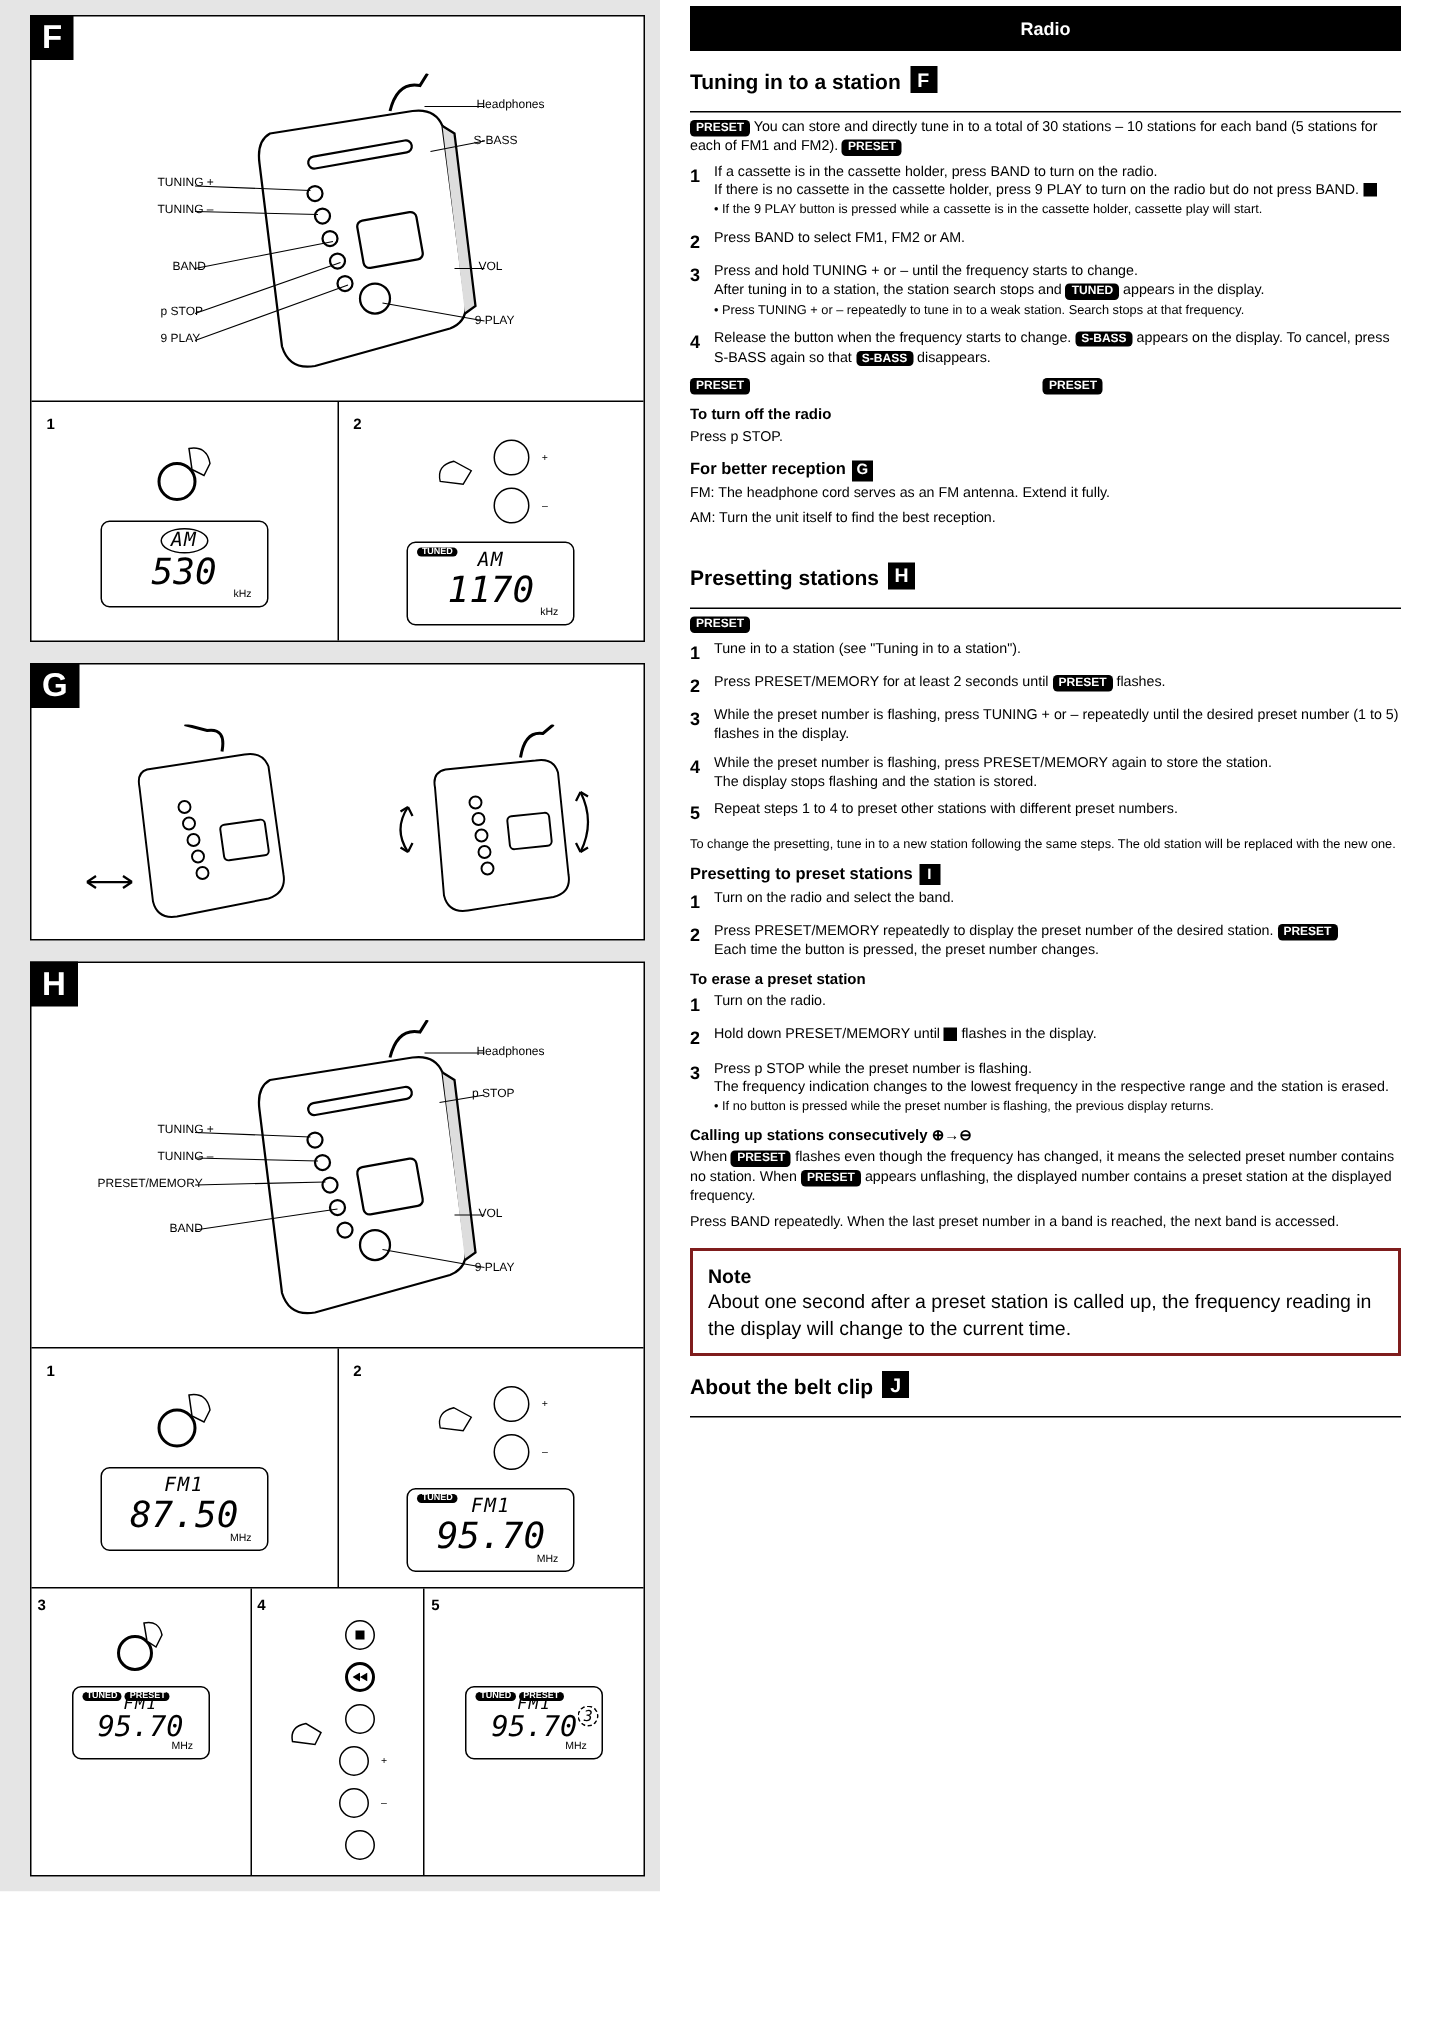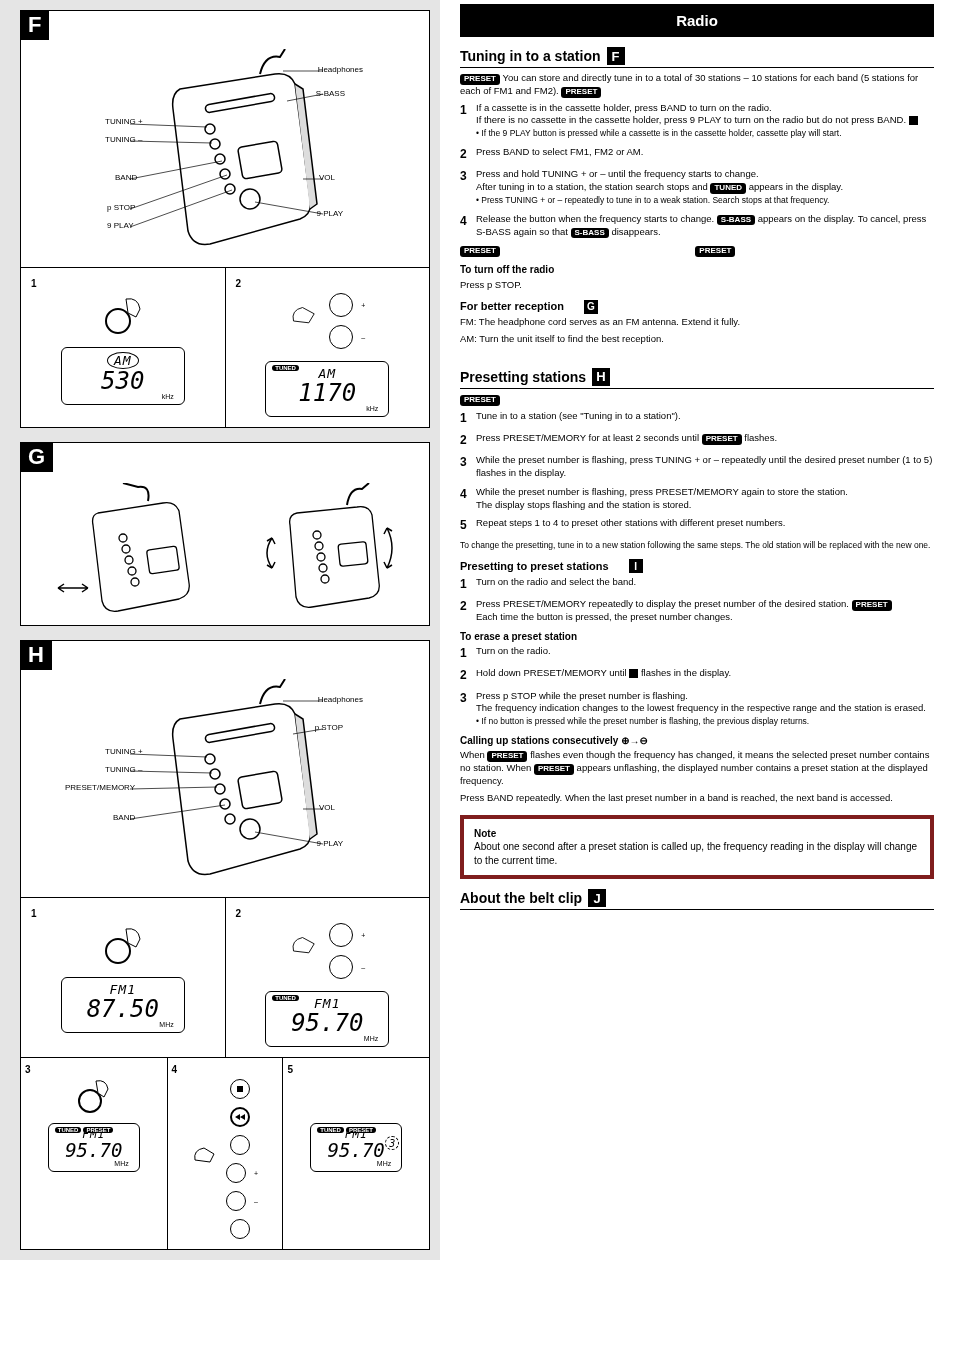--- a/index.html
+++ b/index.html
@@ -13,21 +13,21 @@
   .panel-split { display: flex; }
   .panel-split > div { flex: 1; border-right: 1px solid #000; padding: 10px; display: flex; flex-direction: column; align-items: center; }
   .panel-split > div:last-child { border-right: none; }
   .panel-split.three > div { padding: 6px 4px; }
   .hline { border-top: 1px solid #000; }
   
   .device { position: relative; width: 200px; height: 210px; }
   .device svg { width: 100%; height: 100%; }
   .lbl { font-size: 8px; position: absolute; white-space: nowrap; }
   
-  .lcd { border: 1.5px solid #000; border-radius: 6px; width: 124px; padding: 4px 6px; display: flex; flex-direction: column; align-items: center; position: relative; margin-top: 8px; }
+  .lcd { border: 1.5px solid #000; border-radius: 6px; width: 112px; padding: 4px 6px; display: flex; flex-direction: column; align-items: center; position: relative; margin-top: 8px; }
   .lcd-tag { position: absolute; top: 3px; left: 6px; display: flex; gap: 2px; }
   .lcd-pill { background: #000; color: #fff; border-radius: 3px; font-size: 6px; padding: 0 3px; font-weight: bold; }
   .lcd-band { font-family: monospace; font-size: 13px; font-style: italic; letter-spacing: 1px; }
   .lcd-band.oval { border: 1px solid #000; border-radius: 50%; padding: 0 6px; }
   .lcd-freq { font-family: monospace; font-size: 24px; font-style: italic; line-height: 1; }
   .lcd-unit { font-size: 7px; align-self: flex-end; margin-right: 4px; }
   .lcd-pre { position: absolute; top: 3px; right: 6px; font-family: monospace; font-style: italic; font-size: 10px; }
   .lcd-pre.circle { border: 1px dashed #000; border-radius: 50%; width: 14px; height: 14px; display: flex; align-items: center; justify-content: center; top: 12px; right: 2px; }
   .lcd.sm { width: 92px; }
   
@@ -36,32 +36,32 @@
   .circ-btn { width: 24px; height: 24px; border: 1.5px solid #000; border-radius: 50%; display: flex; align-items: center; justify-content: center; margin: 4px; }
   .circ-stack { display: flex; flex-direction: column; align-items: center; }
   .side-lbl { font-size: 7px; margin-left: 4px; }
   .row { display: flex; align-items: center; }
   .step-num { font-weight: bold; font-size: 10px; }
   
   .g-panel { padding: 10px; display: flex; justify-content: space-around; align-items: center; }
   .g-dev { width: 150px; }
   
   
-  .header-black { background: #000; color: #fff; text-align: center; padding: 8px; font-weight: bold; font-size: 15px; margin-top: 4px; }
-  h2.sec-title { font-size: 14px; font-weight: bold; display: flex; align-items: center; gap: 6px; margin: 10px 0 4px; border-bottom: 1.5px solid #000; padding-bottom: 2px; }
+  .header-black { background: #000; color: #fff; text-align: center; padding: 8px; font-weight: bold; font-size: 12px; margin-top: 4px; }
+  h2.sec-title { font-size: 14px; font-weight: bold; display: flex; align-items: flex-end; gap: 6px; margin: 10px 0 4px; border-bottom: 1.5px solid #000; padding-bottom: 12px; }
   .sec-tag { display: inline-flex; width: 18px; height: 18px; background: #000; color: #fff; font-size: 13px; align-items: center; justify-content: center; font-weight: bold; }
   .prose { font-size: 9.5px; line-height: 1.35; }
   .prose p { margin-bottom: 4px; }
   .pill { background: #000; color: #fff; border-radius: 3px; font-size: 8px; padding: 0 4px; font-weight: bold; display: inline-block; }
   ol.steps { list-style: none; counter-reset: step; }
   ol.steps > li { display: flex; margin-bottom: 6px; }
   ol.steps > li::before { counter-increment: step; content: counter(step); font-weight: bold; font-size: 12px; width: 16px; flex-shrink: 0; }
-  h3.feat { font-size: 11px; font-weight: bold; margin: 8px 0 2px; display: flex; align-items: center; gap: 20px;}
+  h3.feat { font-size: 11px; font-weight: bold; margin: 8px 0 2px; display: flex; align-items: center; gap: 4px;}
   h3.para-h { font-size: 10px; font-weight: bold; margin: 6px 0 2px; }
-  .blackbar-box { border: 4px solid #7f1d1d; padding: 8px 10px; margin: 10px 0; font-size: 10px;}
+  .blackbar-box { border: 2px solid #7f1d1d; padding: 8px 10px; margin: 10px 0; font-size: 13px;}
   .note { font-size: 8.5px; }
   .sq-icon { display:inline-block; width:9px; height:9px; background:#000; vertical-align:middle;}
   .tri-icon svg { width: 10px; height: 8px; display: inline; vertical-align: middle;}
 </style>
 </head>
 <body>
 
 <div class="page">
 
   <div class="left-col">

